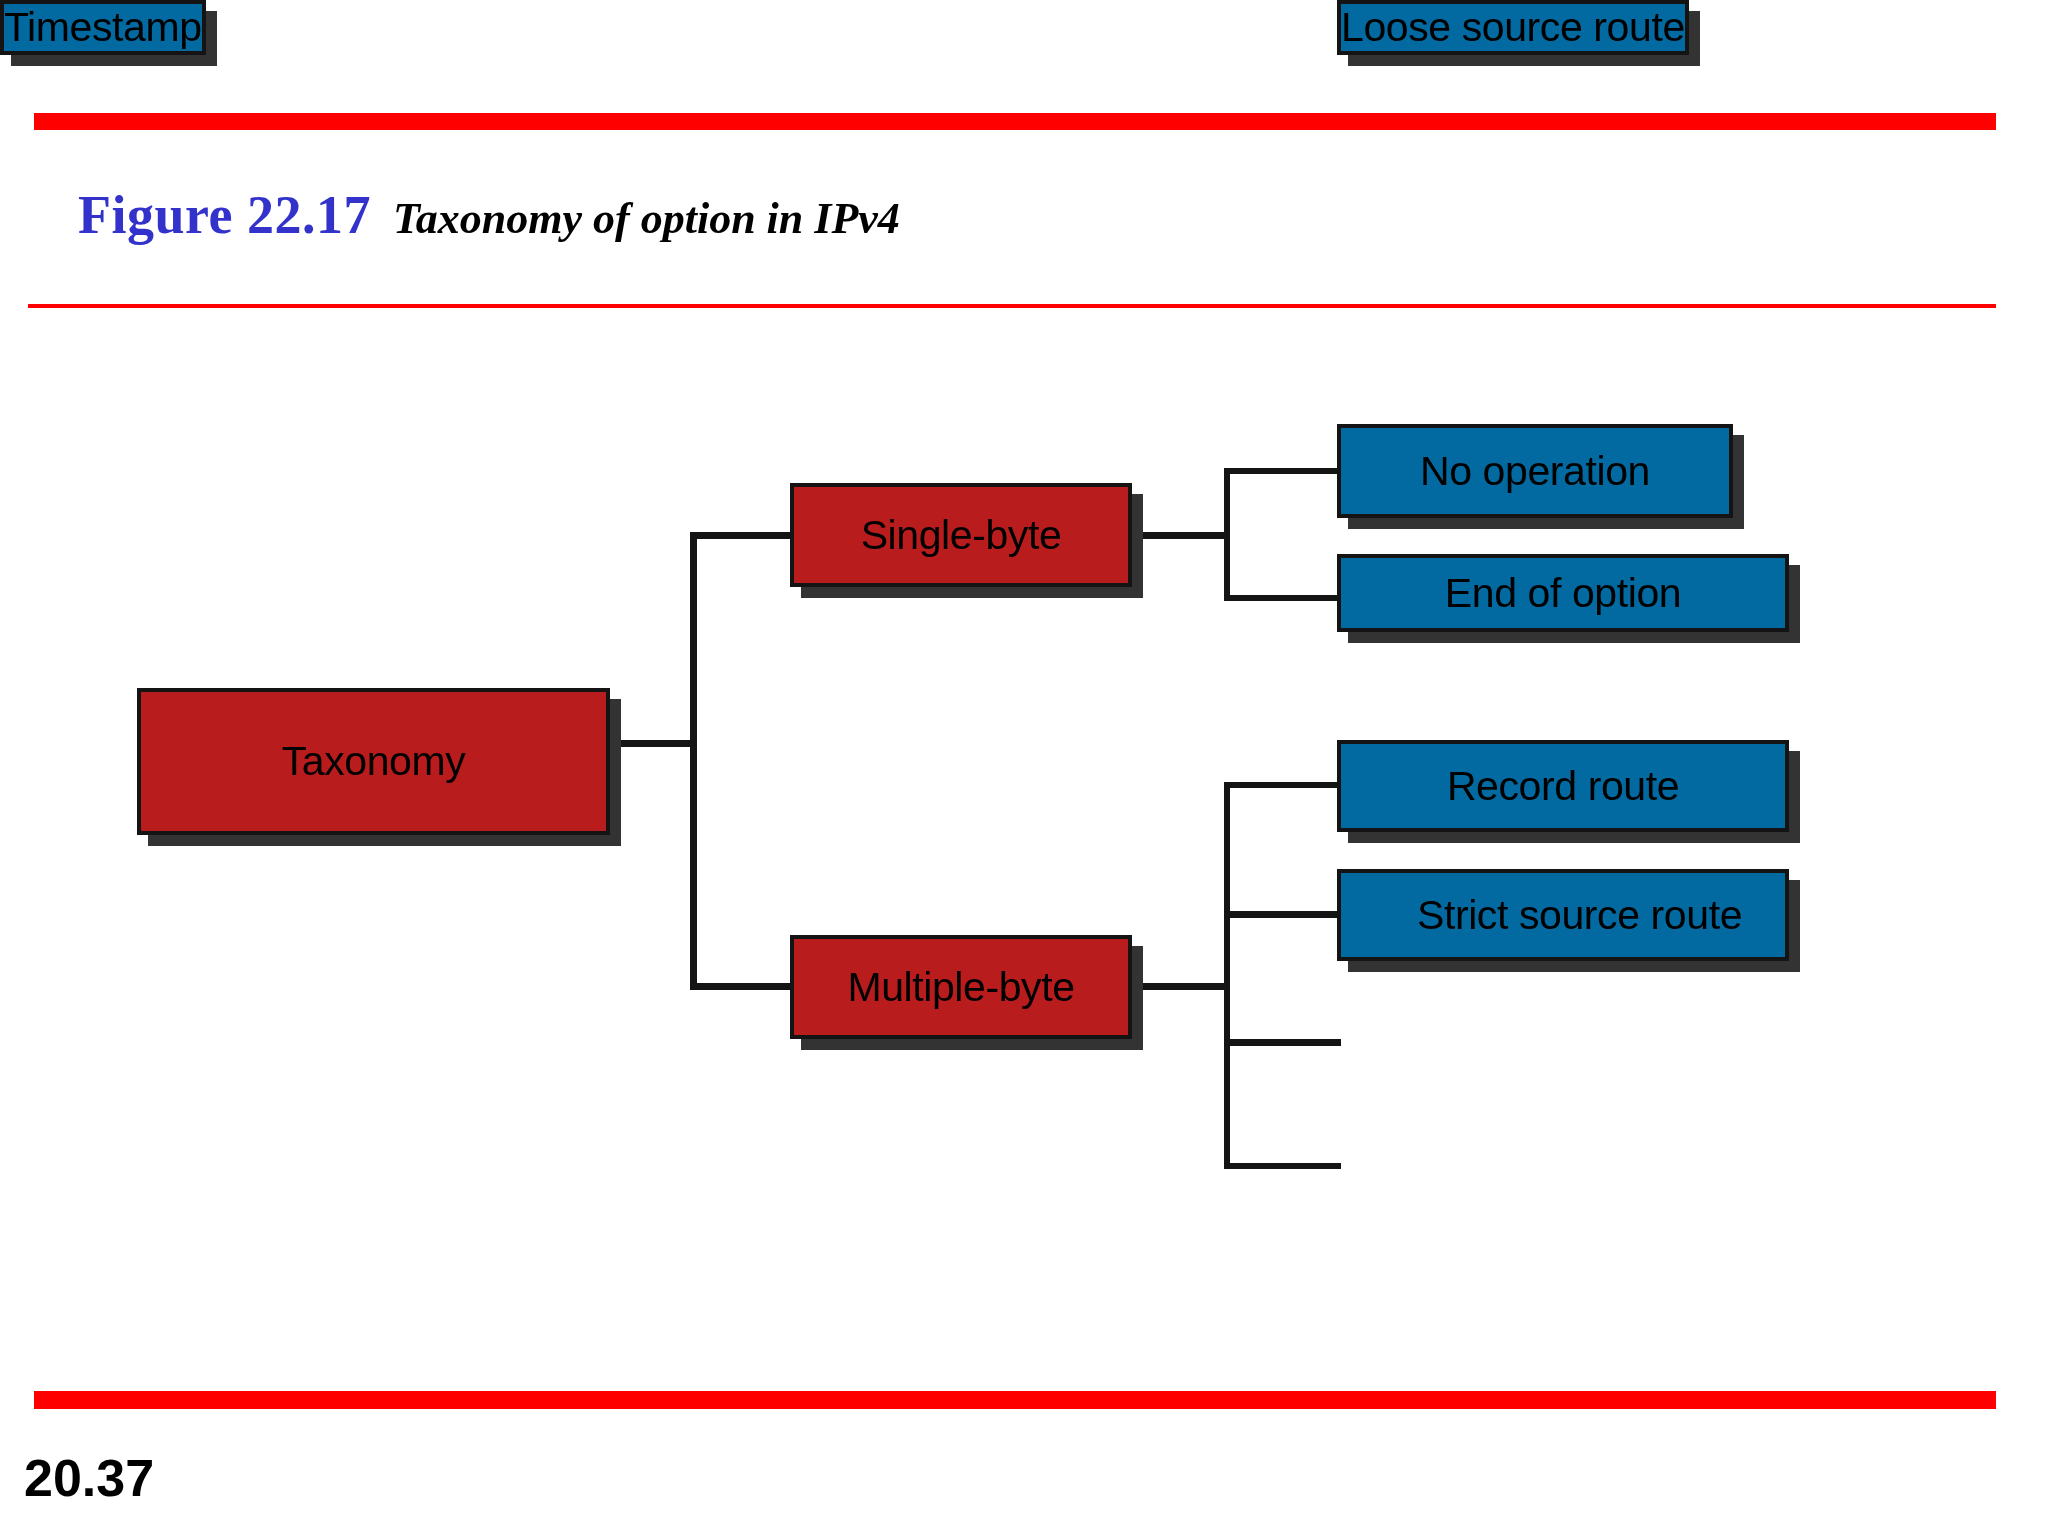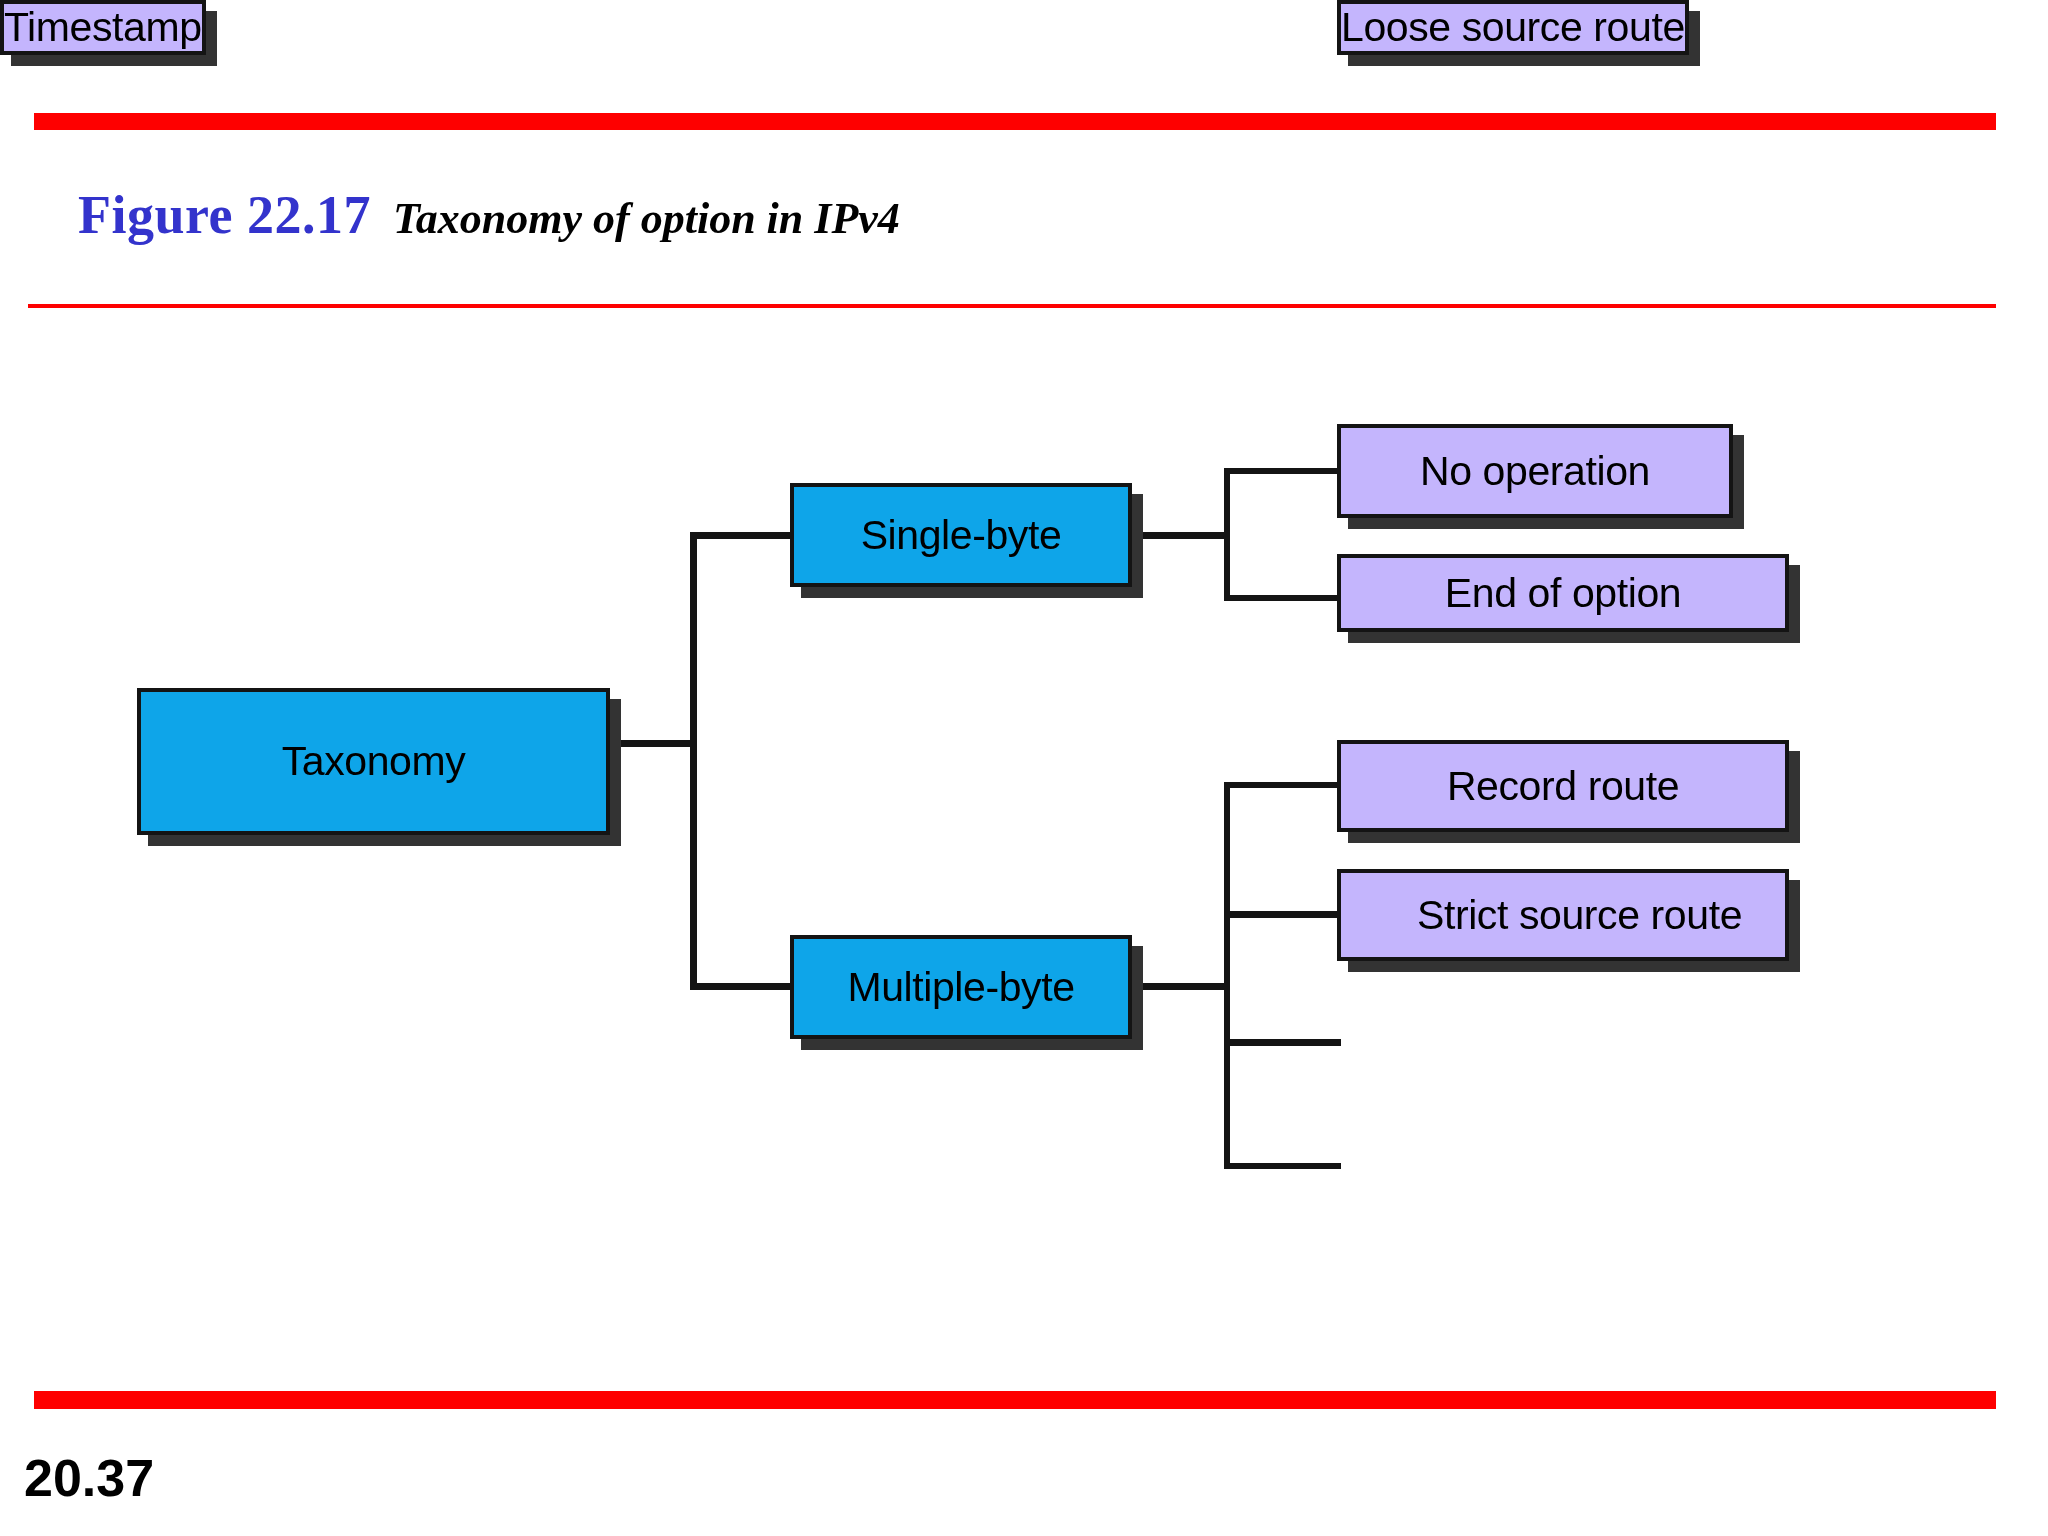--- a/index.html
+++ b/index.html
@@ -104,25 +104,25 @@
     font-family: "Liberation Sans", sans-serif;
     font-size: 41px;
     letter-spacing: -0.4px;
     white-space: nowrap;
     z-index: 3;
   }
   .node .node-label {
     display: block;
   }
   .node-white {
-    background: #0ea5e9;
+    background: #b91c1c;
     box-shadow: 11px 11px 0 0 #333333;
   }
   .node-yellow {
-    background: #c4b5fd;
+    background: #0369a1;
     box-shadow: 11px 11px 0 0 #333333;
   }
 
   
   #node-options      { left: 137px;  top: 688px;  width: 473px; height: 147px; }
   #node-single       { left: 790px;  top: 483px;  width: 342px; height: 104px; }
   #node-multiple     { left: 790px;  top: 935px;  width: 342px; height: 104px; }
 
   #node-no-operation { left: 1337px; top: 424px;  width: 396px; height: 94px;  }
   #node-end-option   { left: 1337px; top: 554px;  width: 452px; height: 78px;  }

